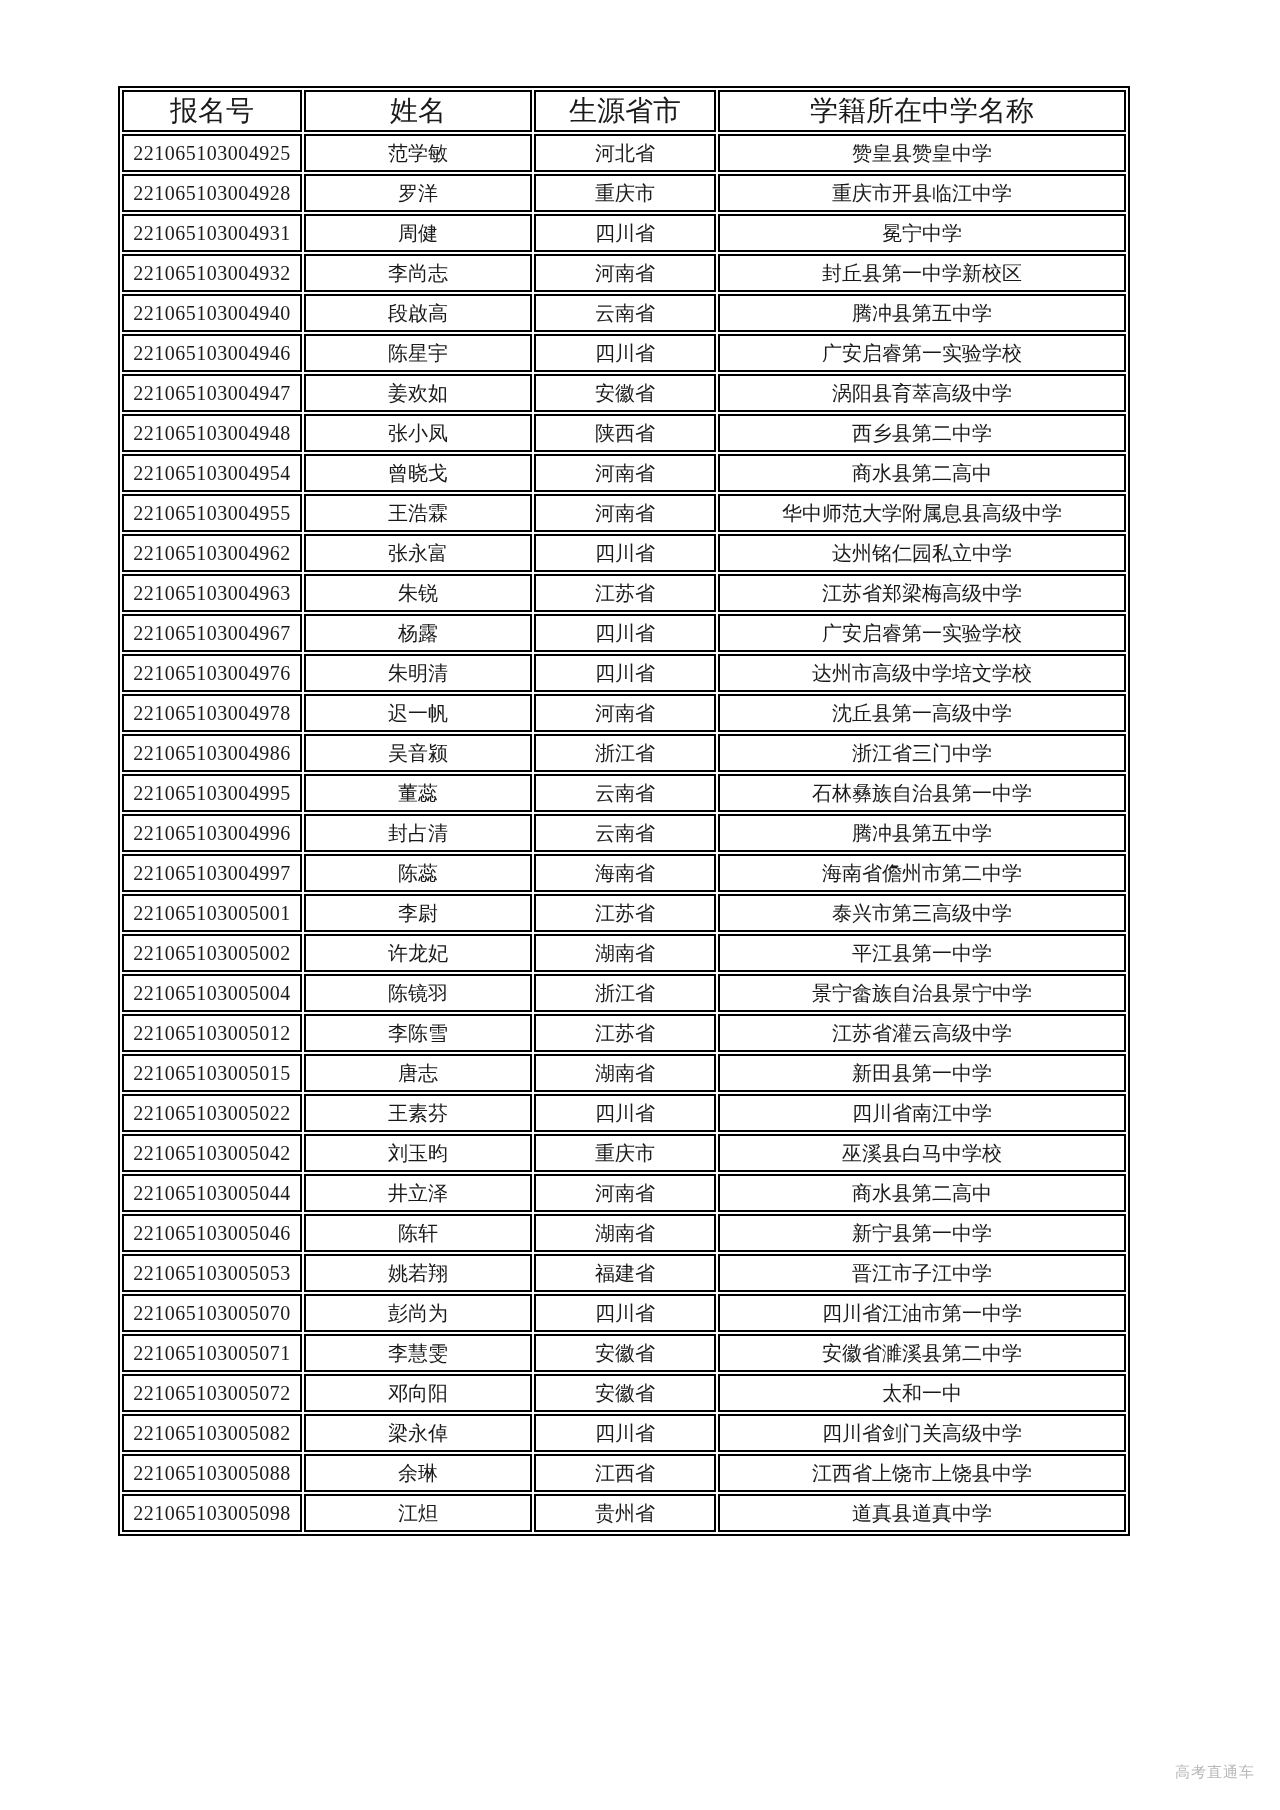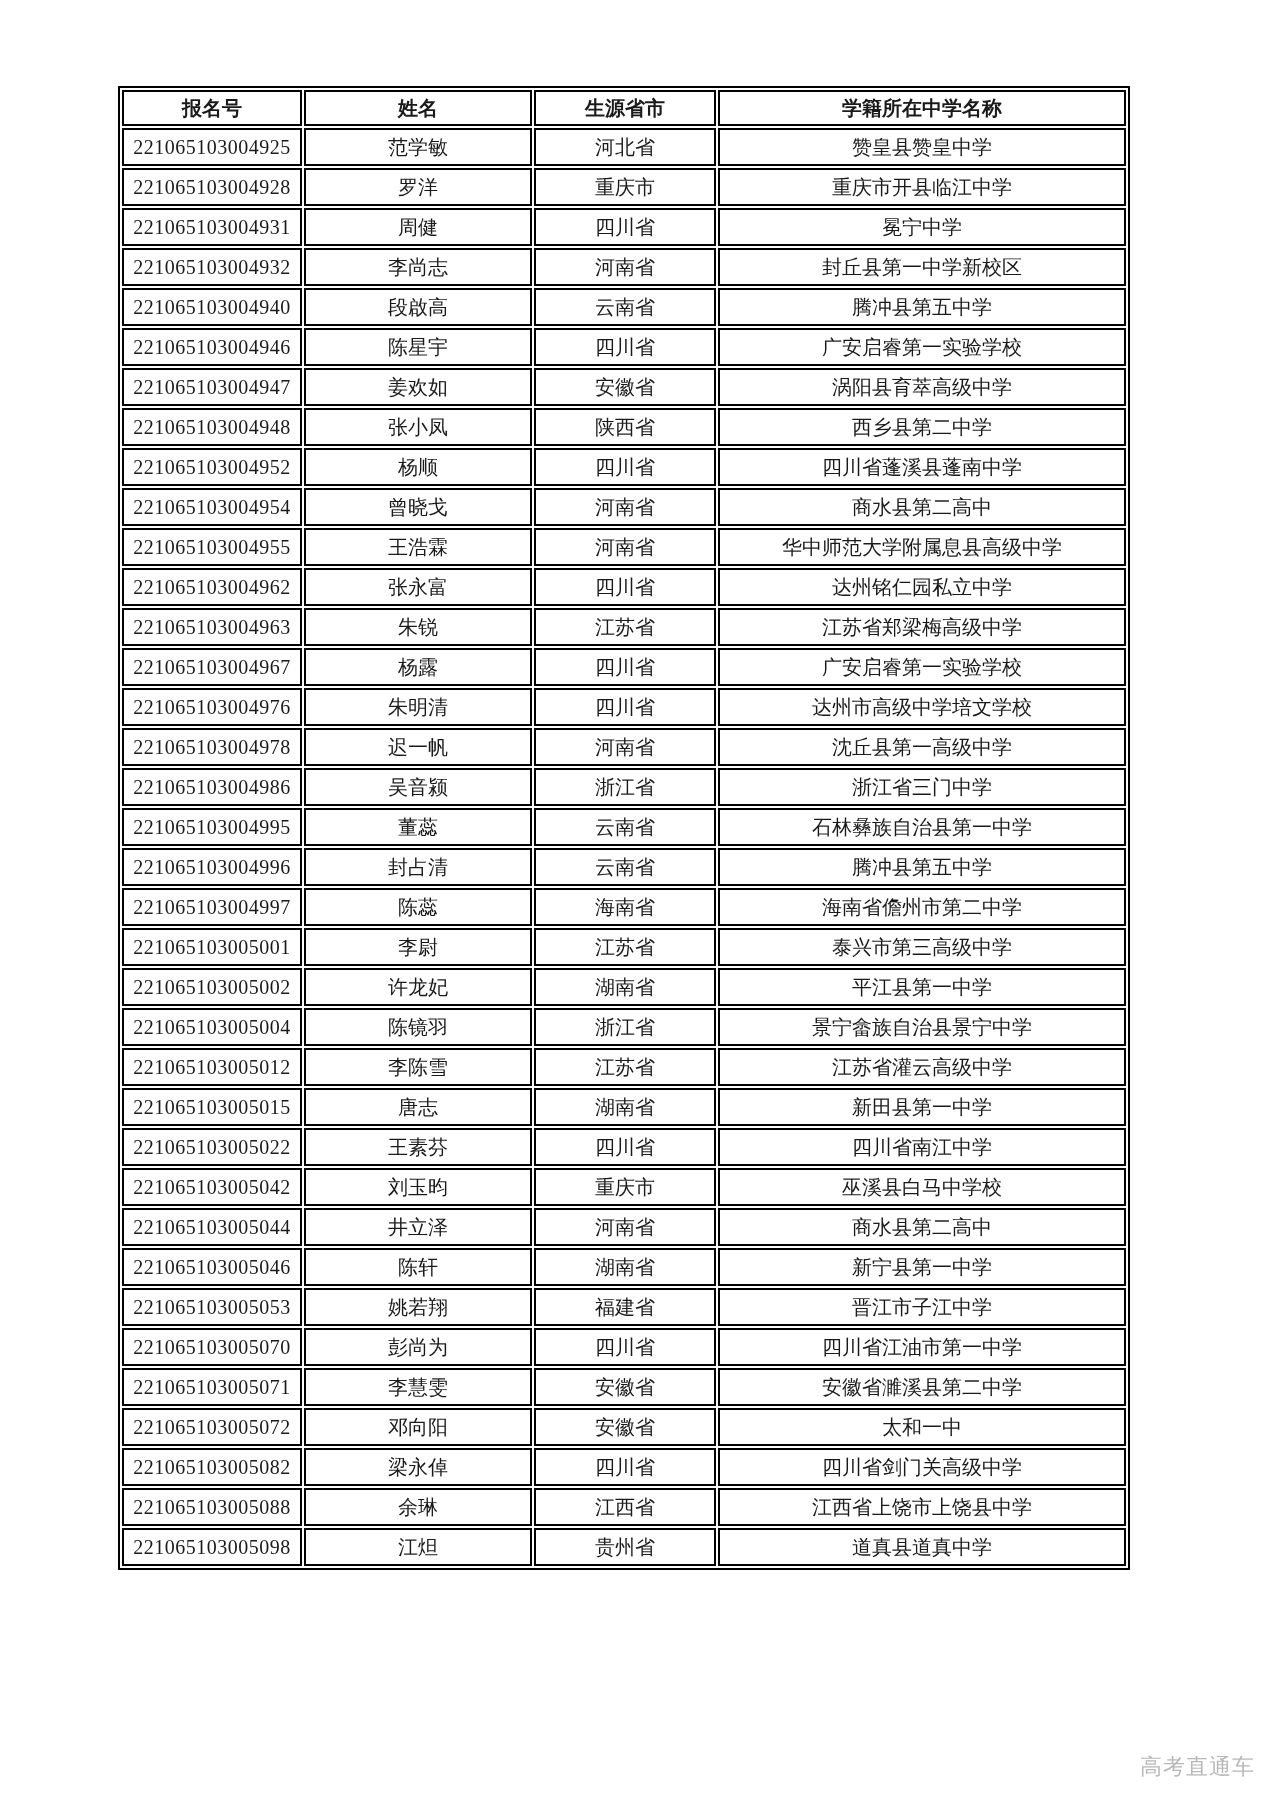--- a/index.html
+++ b/index.html
@@ -31,39 +31,39 @@
     border: 2px solid #000;
     text-align: center;
     vertical-align: middle;
     height: 34px;
     padding: 0 4px;
     overflow: hidden;
     white-space: nowrap;
   }
   table.roster th {
     font-family: "Liberation Sans", "DejaVu Sans", sans-serif;
-    font-weight: bold;
-    font-size: 20px;
+    font-weight: normal;
+    font-size: 28px;
     height: 32px;
   }
   table.roster td {
     font-size: 20px;
     font-weight: normal;
   }
   td.col-regno { letter-spacing: 0.5px; }
   .col-regno-w  { width: 180px; }
   .col-name-w   { width: 228px; }
   .col-prov-w   { width: 182px; }
   .col-school-w { width: 408px; }
   .watermark {
     position: absolute;
     right: 25px;
     bottom: 28px;
     font-family: "Liberation Sans", "DejaVu Sans", sans-serif;
-    font-size: 22px;
+    font-size: 15px;
     color: #b8b8b8;
     letter-spacing: 1px;
   }
 </style>
 </head>
 <body>
 
 <div class="table-wrap">
   <table class="roster">
     <colgroup>
@@ -123,26 +123,20 @@
           <td class="col-prov">安徽省</td>
           <td class="col-school">涡阳县育萃高级中学</td>
         </tr>
         <tr>
           <td class="col-regno">221065103004948</td>
           <td class="col-name">张小凤</td>
           <td class="col-prov">陕西省</td>
           <td class="col-school">西乡县第二中学</td>
         </tr>
         <tr>
-          <td class="col-regno">221065103004952</td>
-          <td class="col-name">杨顺</td>
-          <td class="col-prov">四川省</td>
-          <td class="col-school">四川省蓬溪县蓬南中学</td>
-        </tr>
-        <tr>
           <td class="col-regno">221065103004954</td>
           <td class="col-name">曾晓戈</td>
           <td class="col-prov">河南省</td>
           <td class="col-school">商水县第二高中</td>
         </tr>
         <tr>
           <td class="col-regno">221065103004955</td>
           <td class="col-name">王浩霖</td>
           <td class="col-prov">河南省</td>
           <td class="col-school">华中师范大学附属息县高级中学</td>

